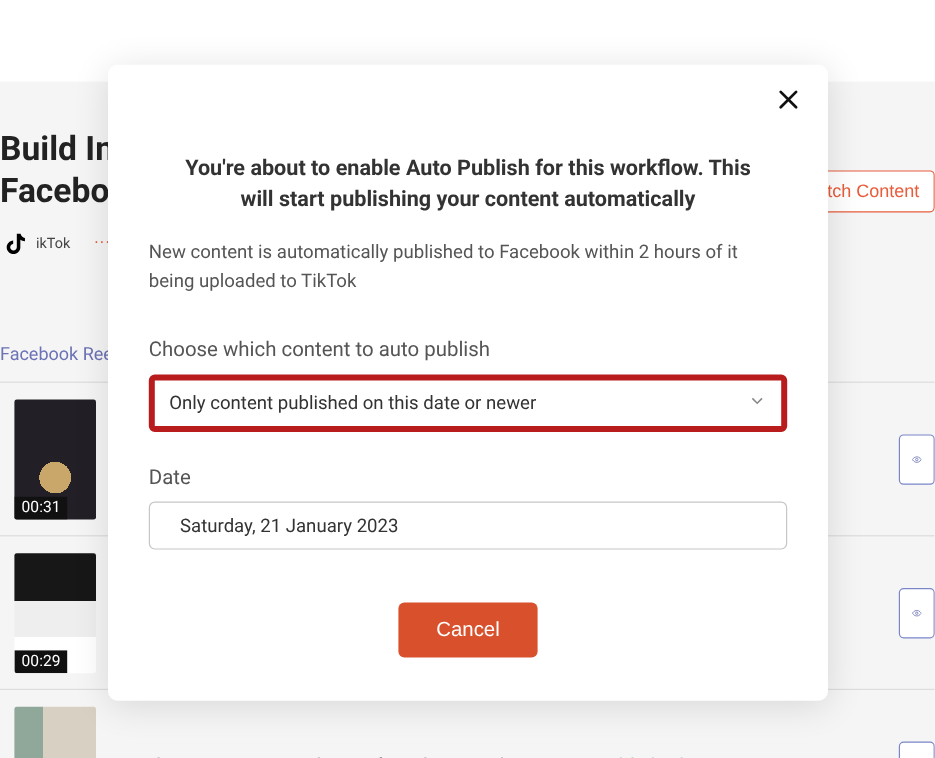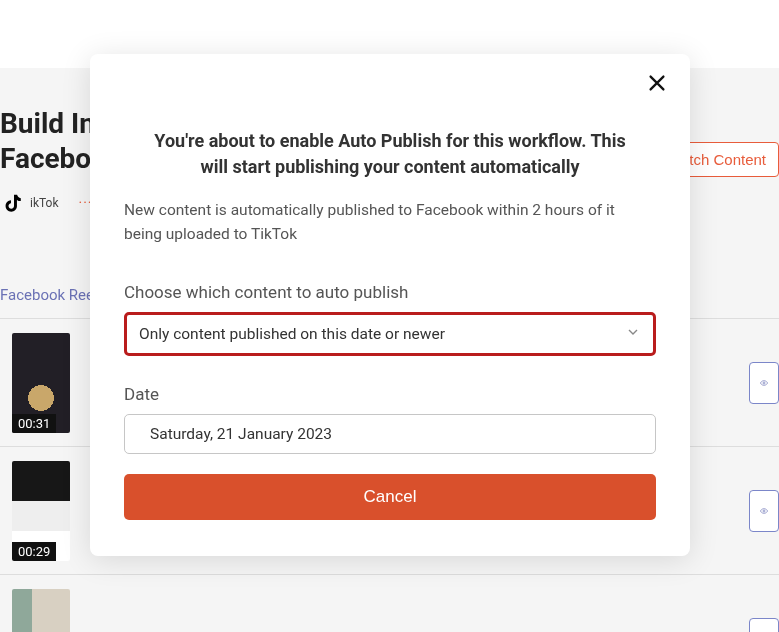--- a/index.html
+++ b/index.html
@@ -21,42 +21,42 @@
   .top-right-buttons { position:absolute; top:142px; right:0; display:flex; gap:12px; }
   .btn-outline { border:1px solid #7b86c9; color:#555; background:#fff; padding:8px 14px; border-radius:4px; font-size:15px; cursor:pointer; }
   .btn-outline-orange { border:1px solid #e85c3b; color:#e85c3b; background:#fff; padding:8px 12px; border-radius:4px; font-size:15px; cursor:pointer; }
 
   .tab-label { position:absolute; top:286px; left:0; color:#6b72b5; font-size:15px; }
 
   .row { position:absolute; left:0; right:0; height:128px; border-top:1px solid #ddd; display:flex; align-items:center; }
   .row1 { top:318px; }
   .row2 { top:446px; }
   .row3 { top:574px; }
-  .thumb { width:58px; height:100px; margin-left:12px; background:#222; position:relative; border-radius:2px; overflow:hidden; }
+  .thumb { width:68px; height:100px; margin-left:12px; background:#222; position:relative; border-radius:2px; overflow:hidden; }
   .thumb .dur { position:absolute; left:0; bottom:0; background:#111; color:#fff; font-size:13px; padding:2px 6px; }
   .thumb-art1 { background: radial-gradient(circle at 50% 65%, #c9a76a 0 18%, #221f26 18% 100%); }
   .thumb-art2 { background: linear-gradient(#171717 0 40%, #eee 40% 70%, #fff 70% 100%); }
   .thumb-art3 { background: linear-gradient(90deg, #8fa89a 0 35%, #d8d0c2 35% 100%); }
   .row-text { margin-left:40px; color:#333; font-size:17px; max-width:380px; white-space:nowrap; overflow:hidden; text-overflow:ellipsis; }
   .status-pub { color:#2e9d76; font-size:17px; margin-left:20px; }
   .eye-btn { position:absolute; right:0; border:1px solid #7b86c9; border-radius:4px; padding:6px 10px; background:#fff; color:#6b72b5; cursor:pointer; width:30px; height:42px; display:flex; align-items:center; justify-content:center; }
 
   
   .overlay { position:absolute; inset:0; background:rgba(0,0,0,0); }
 
   
   .modal { position:absolute; top:54px; left:90px; width:600px; background:#fff; border-radius:8px; box-shadow:0 4px 30px rgba(0,0,0,.12); padding:32px 34px 36px; }
   .modal-close { position:absolute; top:18px; right:22px; cursor:pointer; color:#111; }
   .modal-title { text-align:center; font-size:18px; font-weight:700; color:#333; margin:42px 20px 18px; line-height:1.45; }
   .modal-sub { font-size:15.5px; color:#555; line-height:1.55; margin-bottom:36px; }
   .field-label { font-size:17px; color:#555; margin-bottom:10px;margin-top:16px; }
-  .select { position:relative; border:3px solid #b91c1c; border-radius:5px; padding:10px 40px 10px 12px; font-size:15.5px; color:#333; cursor:pointer; margin-bottom:28px; background:#fff; }
+  .select { position:relative; border:5px solid #b91c1c; border-radius:5px; padding:10px 40px 10px 12px; font-size:15.5px; color:#333; cursor:pointer; margin-bottom:28px; background:#fff; }
   .select .chev { position:absolute; right:12px; top:50%; transform:translateY(-50%); pointer-events:none; color:#888; }
   .date-input { border:1px solid #c6c6c6; border-radius:5px; padding:10px 25px; font-size:15.5px; color:#333; width:100%; background:#fff; cursor:text; }
-  .modal-actions { display:flex; justify-content:center; gap:16px; margin-top:20px;flex-direction:column; }
+  .modal-actions { display:flex; justify-content:center; gap:16px; margin-top:44px; }
   .btn-cancel { background:#d9502c; color:#fff; border:none; border-radius:5px; padding:13px 32px; font-size:17px; cursor:pointer; }
   .btn-confirm { background:#7a82bb; color:#fff; border:none; border-radius:5px; padding:13px 30px; font-size:17px; cursor:pointer; }
 </style>
 </head>
 <body>
 
 <div class="page-top-white"></div>
 <div class="page-bg"></div>
 
 <div class="page-header">

